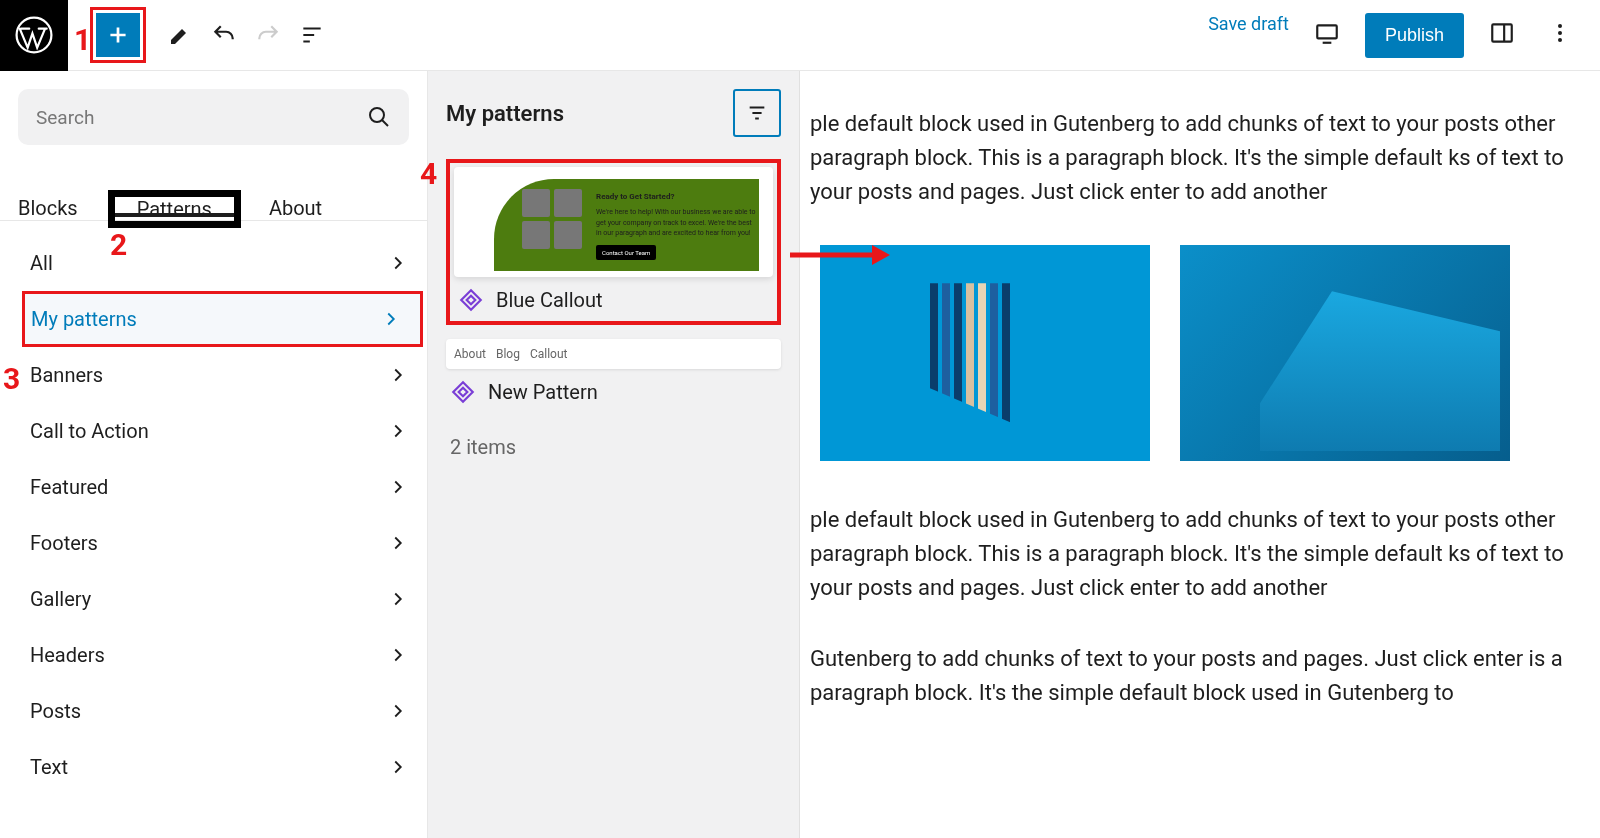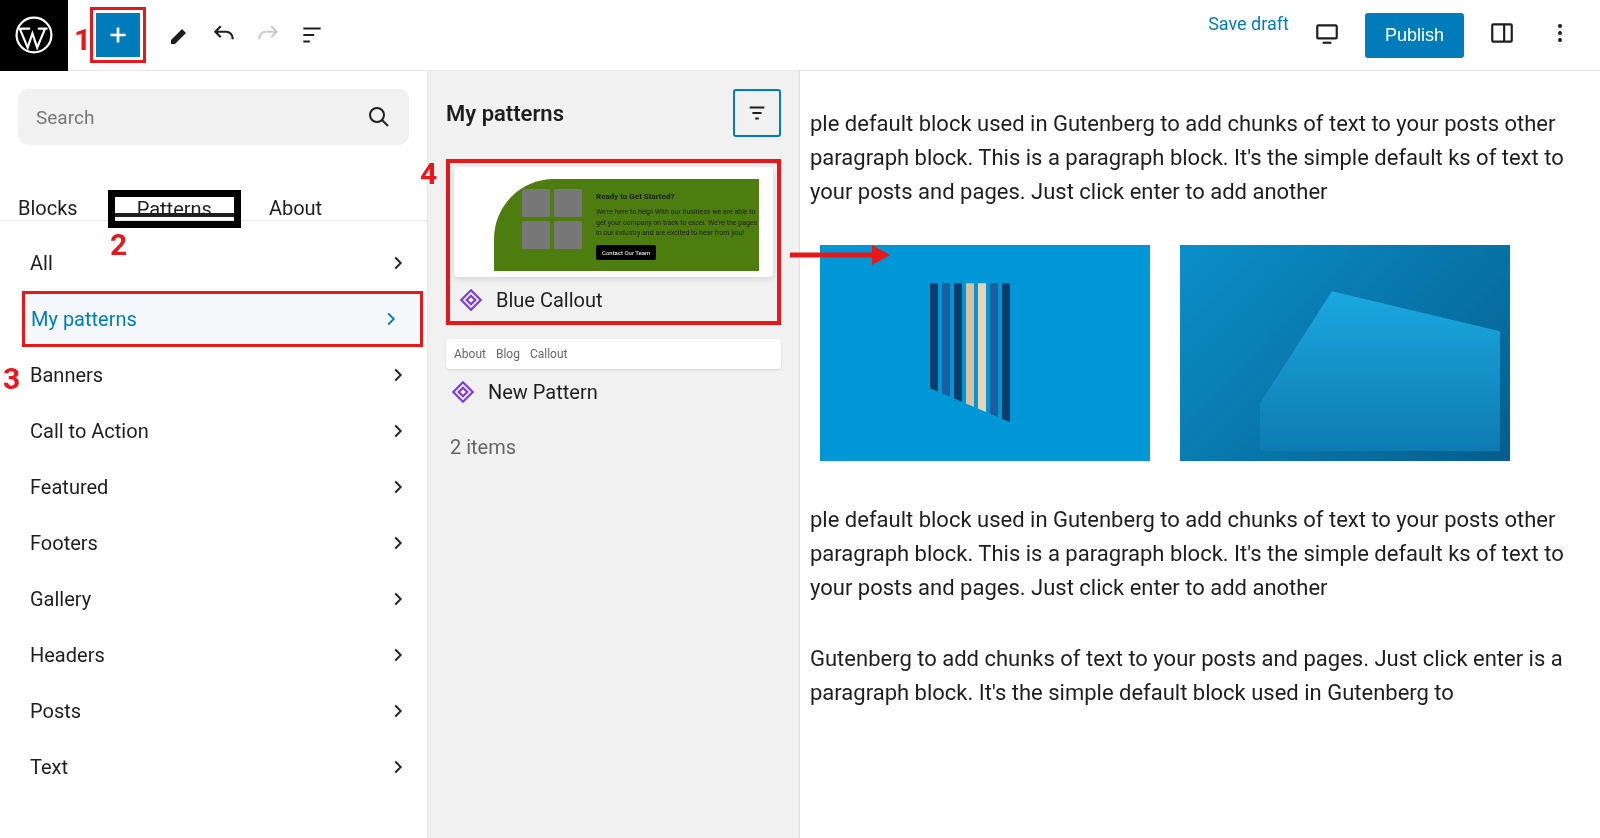--- a/index.html
+++ b/index.html
@@ -353,21 +353,21 @@
     <div class="pattern-preview">
       <div class="shape">
         <div class="photos">
             <div></div>
             <div></div>
             <div></div>
             <div></div>
           </div>
         <div class="text-side">
           <b>Ready to Get Started?</b>
-          <span>We're here to help! With our business we are able to get your company on track to excel. We're the pages in our industry and are excited to hear from you!</span><br>
+          <span>We're here to help! With our business we are able to get your company on track to excel. We're the best in our paragraph and are excited to hear from you!</span><br>
           <span class="cta">Contact Our Team</span>
         </div>
       </div>
     </div>
     <div class="pattern-label">
       <svg viewBox="0 0 24 24" fill="none" stroke="currentColor" stroke-width="2">
           <path d="M12 3l9 9-9 9-9-9 9-9zM8 12l4-4 4 4-4 4-4-4z"></path>
         </svg>
       <span>Blue Callout</span>
     </div>

